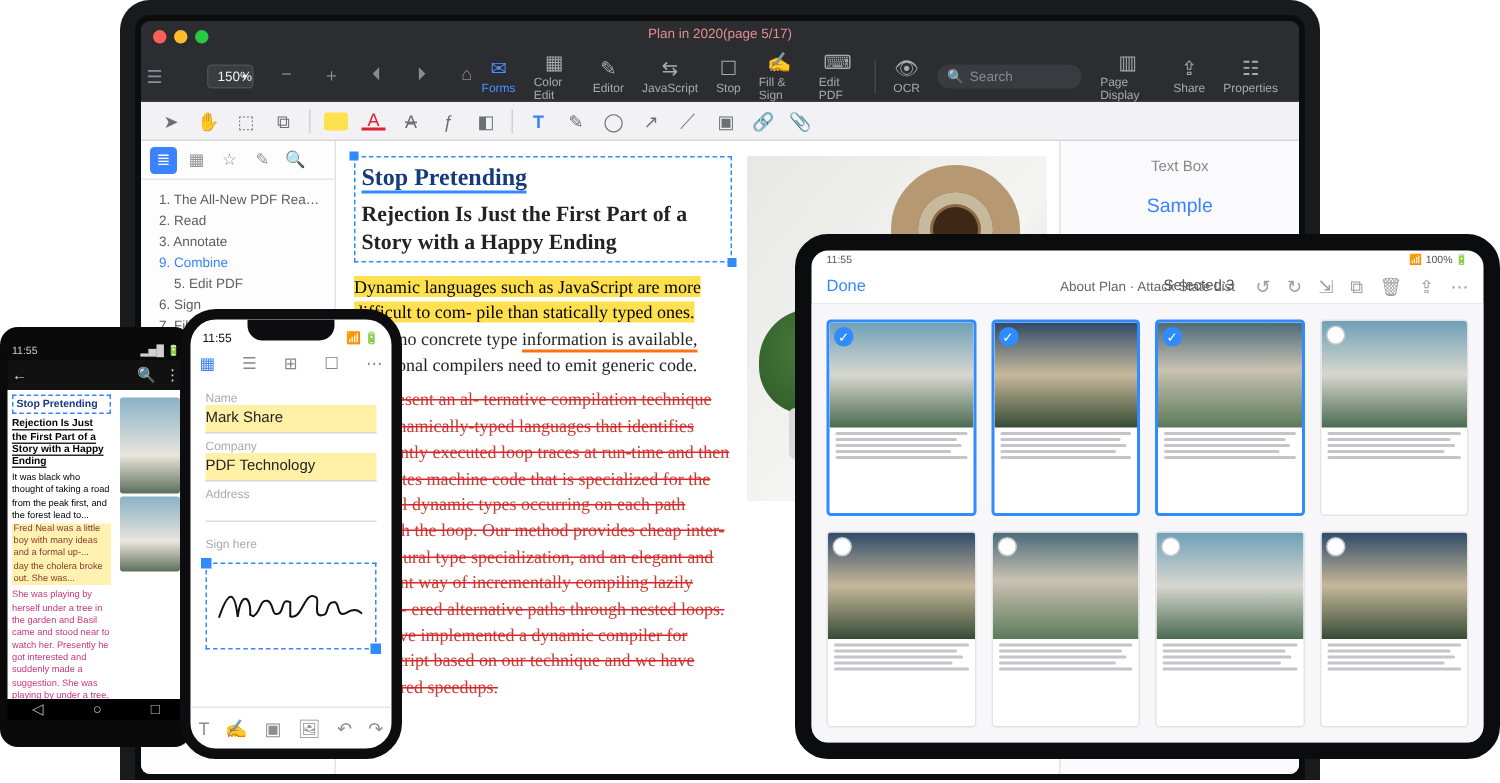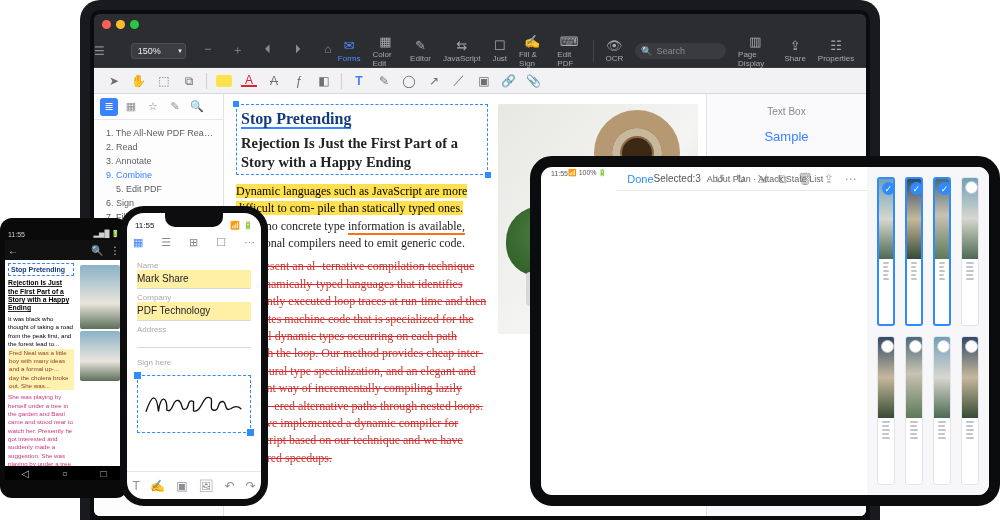--- a/index.html
+++ b/index.html
@@ -11,21 +11,21 @@
 
   
   .mac-titlebar{height:20px;background:#2c2d31;display:flex;align-items:center;color:#bfbfbf;font-size:8px;position:relative}
   .traffic{display:flex;gap:5px;margin-left:8px}
   .traffic span{width:9px;height:9px;border-radius:50%}
   .tl-red{background:#ff5f57}.tl-yel{background:#febc2e}.tl-grn{background:#28c840}
   .tb-title{position:absolute;left:0;right:0;text-align:center;top:3px;font-size:9px;color:#e08f8f}
 
   
   .mac-tb1{height:34px;background:#2c2d31;display:flex;align-items:center;color:#cfd0d2;font-size:8px;border-bottom:1px solid #3a3b40}
-  .zoom-sel{background:#3b3c40;border:1px solid #4d4e53;border-radius:3px;color:#eee;font-size:9px;padding:2px 24px 2px 6px;margin-left:26px;position:relative}
+  .zoom-sel{background:#3b3c40;border:1px solid #4d4e53;border-radius:3px;color:#eee;font-size:9px;padding:2px 0 2px 6px;margin-left:26px;position:relative}
   .zoom-sel:after{content:"▾";font-size:7px;position:absolute;right:3px;top:3px}
   .nav-ico{width:20px;text-align:center;color:#8b8c91;font-size:12px}
   .tb1-group{display:flex;gap:10px;margin-left:12px}
   .tb1-spacer{flex:1}
   .tb1-right{display:flex;gap:12px;margin-right:14px;align-items:center}
   .mode-btn{display:flex;flex-direction:column;align-items:center;gap:1px;color:#a8a9ad}
   .mode-btn.active{color:#4a90ff}
   .mode-btn .ic{font-size:13px}
   .search-box{background:#3a3b40;border-radius:10px;height:16px;width:120px;display:flex;align-items:center;padding:0 6px;color:#8a8b90;font-size:9px}
   .search-box:before{content:"🔍";font-size:9px;margin-right:4px}
@@ -102,21 +102,21 @@
   .fld-lbl{font-size:8px;color:#aaa;margin-top:4px}
   .fld{border-bottom:1px solid #d9d9dc;padding:3px 0 4px;color:#222;font-size:10px;min-height:14px}
   .fld.hl-y{background:#fff0a6}
   .sig-box{margin-top:8px;border:1.5px dashed #2f8bff;height:58px;position:relative;display:flex;align-items:center;justify-content:center}
   .sig-box svg{width:92%;height:70%}
   .sig-box:before,.sig-box:after{content:"";position:absolute;width:7px;height:7px;background:#2f8bff}
   .sig-box:before{left:-4px;top:-4px}.sig-box:after{right:-4px;bottom:-4px}
   .iph-bb{height:28px;border-top:1px solid #e6e6ea;display:flex;align-items:center;justify-content:space-around;color:#8d8d93;font-size:12px}
 
   
-  .ipad{position:absolute;right:0;top:156px;width:470px;height:350px;background:#fff;border:11px solid #0b0c0e;border-radius:22px;z-index:5;overflow:hidden;display:flex;flex-direction:row}
+  .ipad{position:absolute;right:0;top:156px;width:470px;height:350px;background:#fff;border:11px solid #0b0c0e;border-radius:22px;z-index:5;overflow:hidden;display:flex;flex-direction:column}
   .ipad-status{height:12px;display:flex;align-items:center;justify-content:space-between;font-size:7px;color:#555;padding:0 10px}
   .ipad-head{height:24px;display:flex;align-items:center;padding:0 10px;border-bottom:1px solid #e8e8ec;font-size:10px;color:#888}
   .ipad-head .done{color:#2f8bff;font-size:11px;margin-right:auto}
   .ipad-head .tools{display:flex;gap:11px;color:#9d9da3;font-size:12px}
   .ipad-grid{flex:1;display:grid;grid-template-columns:repeat(4,1fr);grid-auto-rows:1fr;gap:10px;padding:10px;background:#f7f7f9;overflow:hidden}
   .thumb{background:#fff;border-radius:3px;display:flex;flex-direction:column;overflow:hidden;position:relative;border:1px solid #e4e4e8}
   .thumb.sel{border:2px solid #2f8bff}
   .thumb .pic{height:55%;background:linear-gradient(#6fa0b8 0%,#d7d7cf 50%,#4c6b52 100%)}
   .thumb .pic.b{background:linear-gradient(#2f4a68 0%,#c6b89a 50%,#374b35 100%)}
   .thumb .pic.c{background:linear-gradient(#4a6a7a 0%,#c9c2b2 45%,#5c7a5a 100%)}
@@ -131,20 +131,21 @@
 
 <div class="laptop">
  <div class="mac-screen">
 
   <div class="mac-titlebar">
     <div class="traffic">
       <span class="tl-red"></span>
       <span class="tl-yel"></span>
       <span class="tl-grn"></span>
     </div>
+    <div class="tb-title">Plan in 2020(page 5/17)</div>
   </div>
 
   <div class="mac-tb1">
     <span class="nav-ico">☰</span>
     <span class="zoom-sel">150%</span>
     <div class="tb1-group">
       <span class="nav-ico">−</span>
       <span class="nav-ico">＋</span>
       <span class="nav-ico">⏴</span>
       <span class="nav-ico">⏵</span>
@@ -163,21 +164,21 @@
       <div class="mode-btn">
             <span class="ic">✎</span>
             <span>Editor</span>
           </div>
       <div class="mode-btn">
             <span class="ic">⇆</span>
             <span>JavaScript</span>
           </div>
       <div class="mode-btn">
             <span class="ic">☐</span>
-            <span>Just</span>
+            <span>Stop</span>
           </div>
       <div class="mode-btn">
             <span class="ic">✍</span>
             <span>Fill &amp; Sign</span>
           </div>
       <div class="mode-btn">
             <span class="ic">⌨</span>
             <span>Edit PDF</span>
           </div>
       <span style="width:1px;height:22px;background:#45464b"></span>

